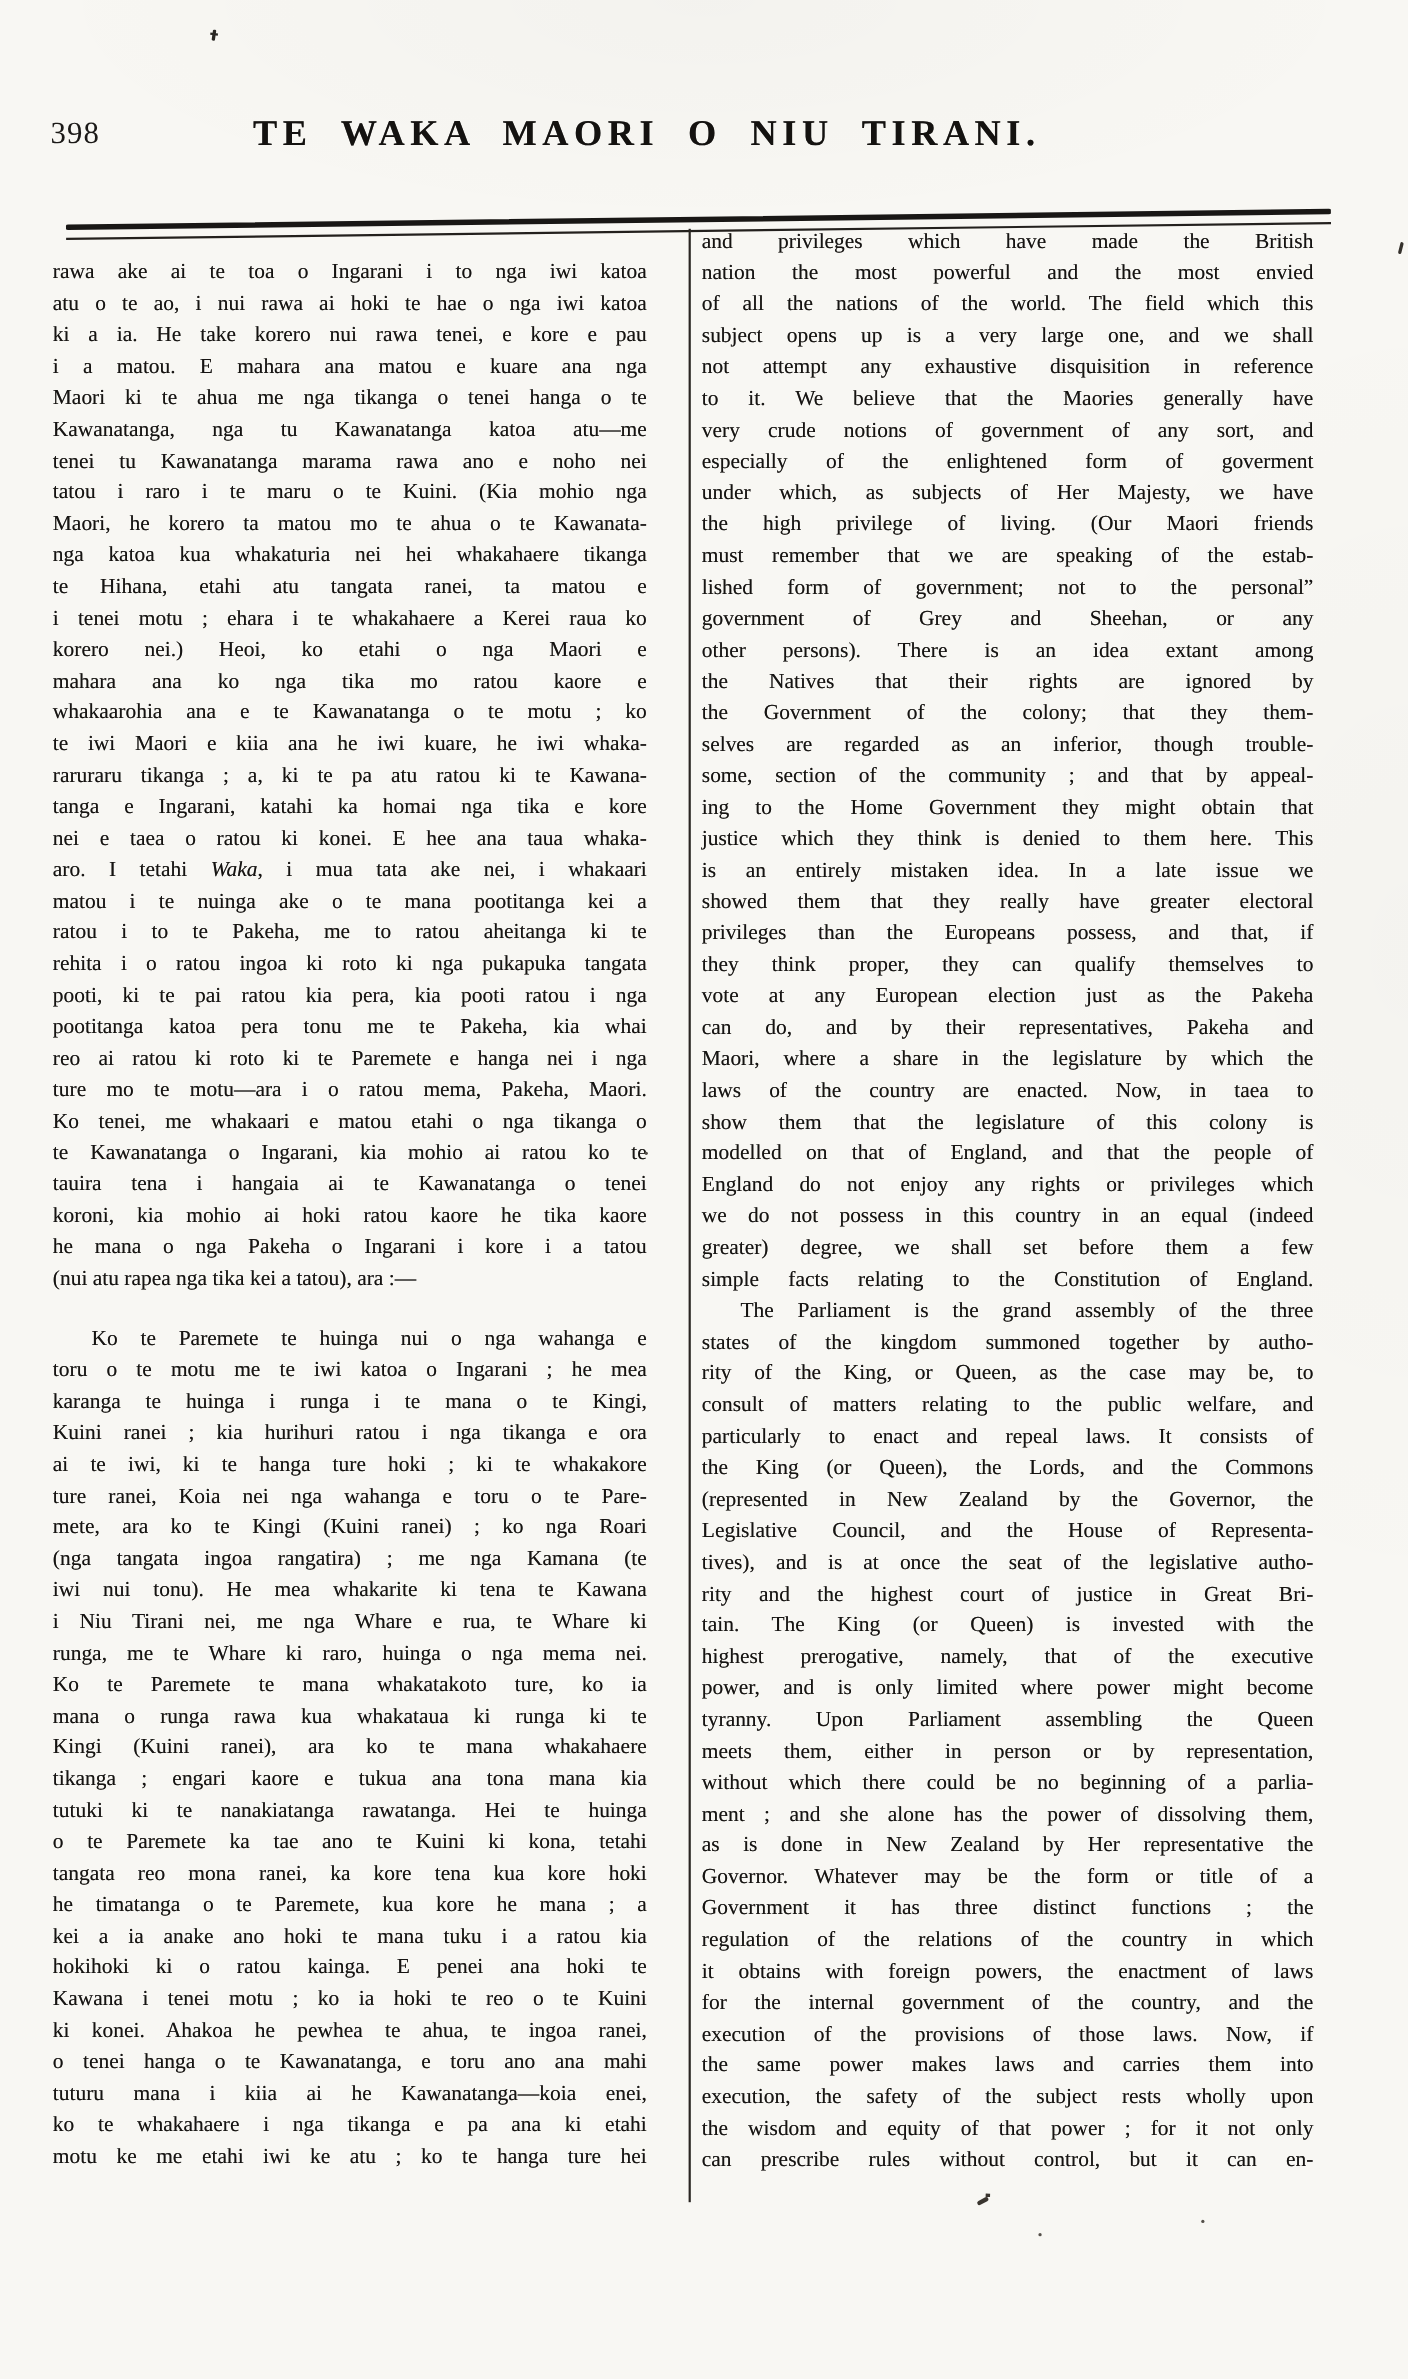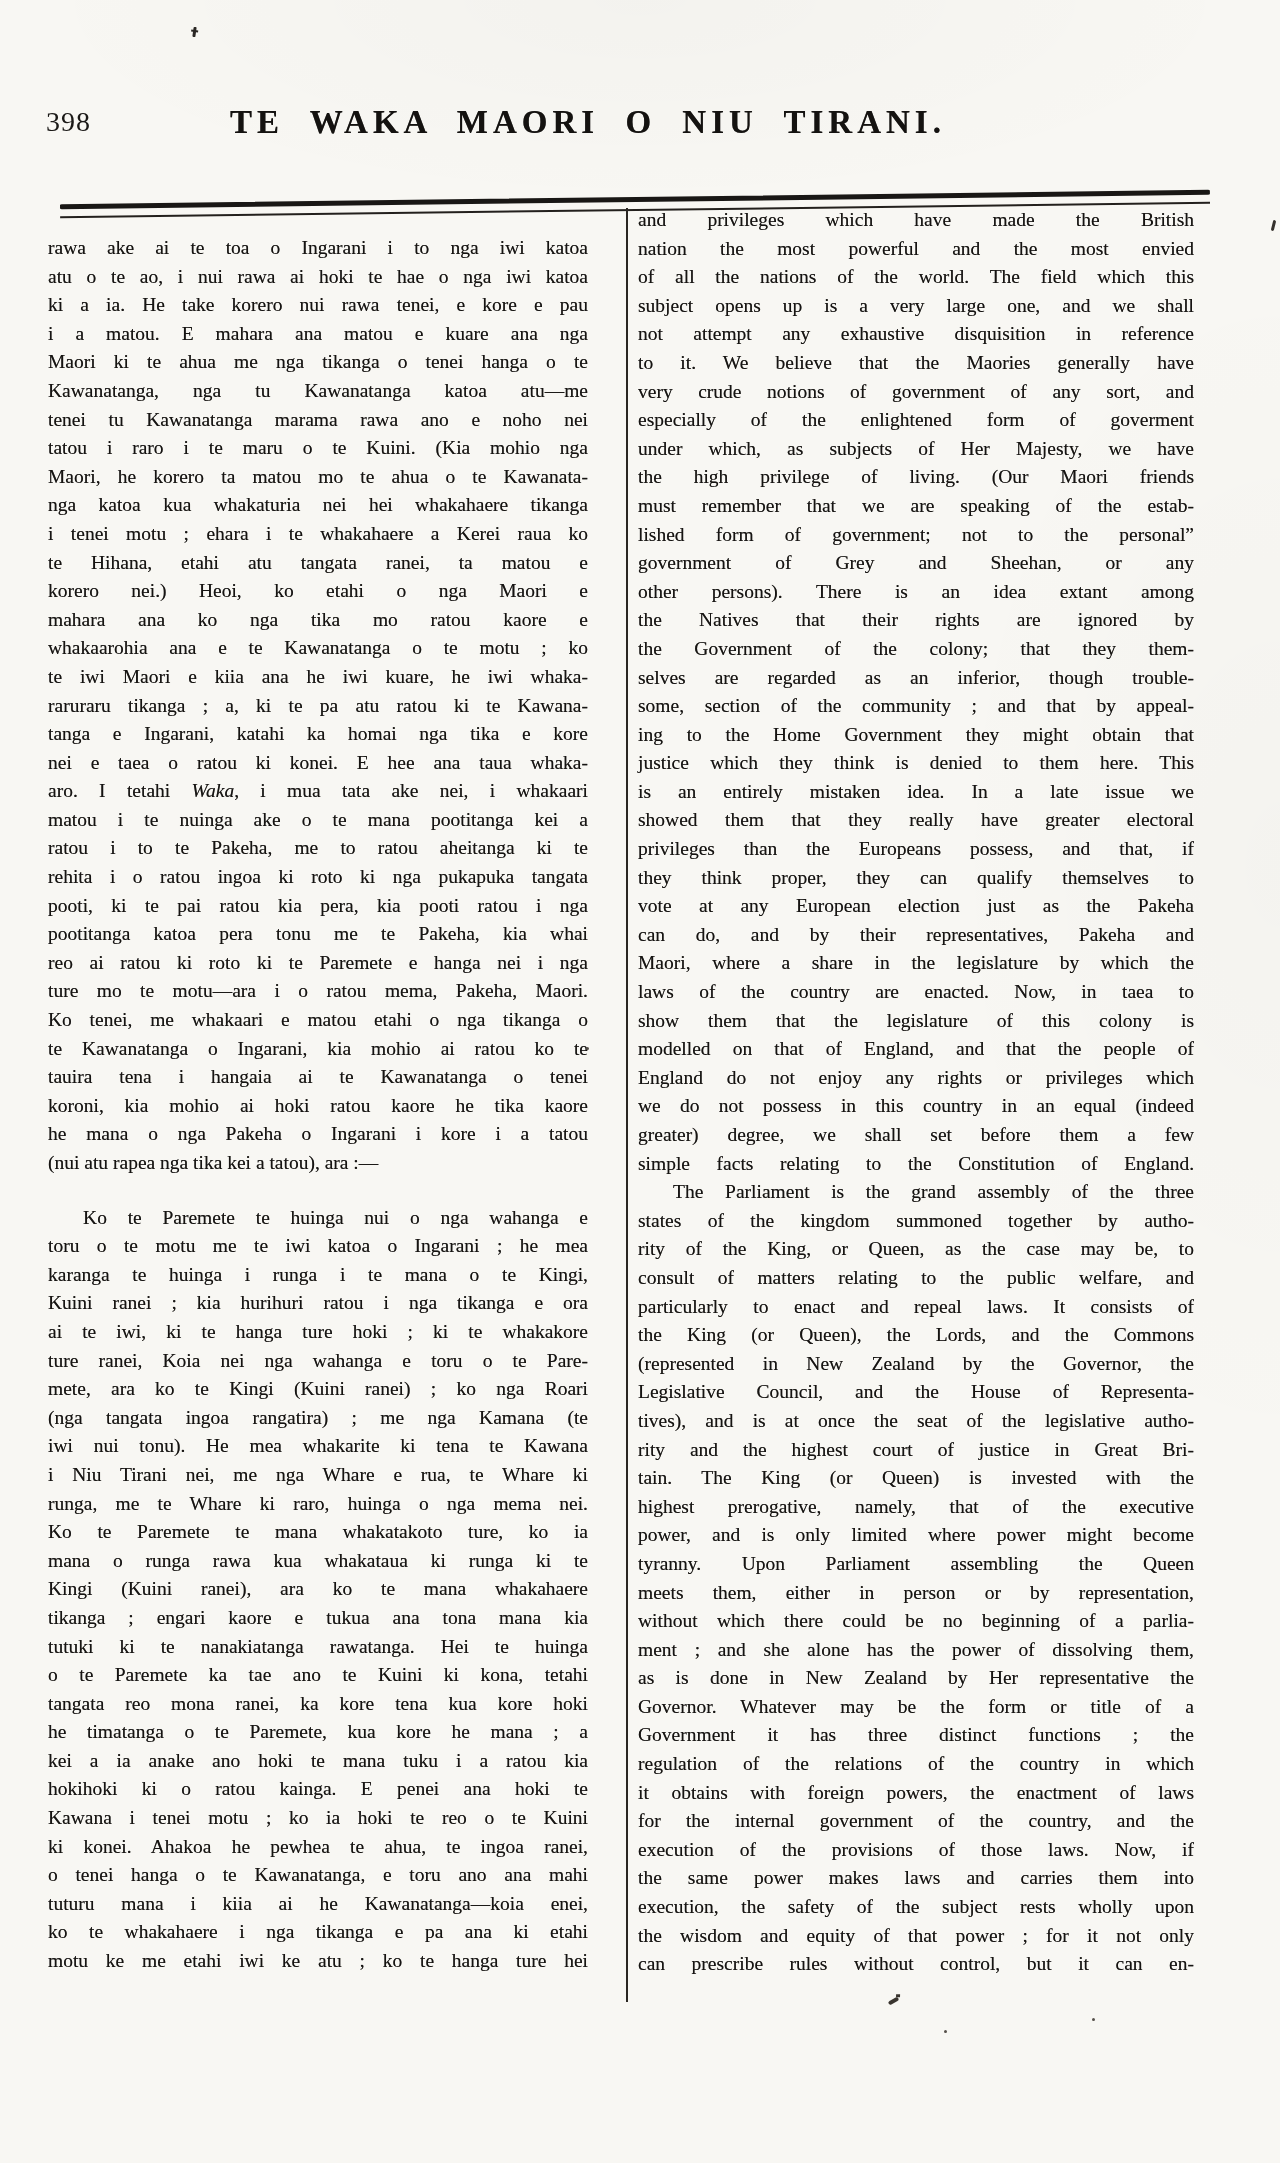--- a/index.html
+++ b/index.html
@@ -82,22 +82,22 @@
         <div class="line">rawa ake ai te toa o Ingarani i to nga iwi katoa</div>
         <div class="line">atu o te ao, i nui rawa ai hoki te hae o nga iwi katoa</div>
         <div class="line">ki a ia.  He take korero nui rawa tenei, e kore e pau</div>
         <div class="line">i a matou.  E mahara ana matou e kuare ana nga</div>
         <div class="line">Maori ki te ahua me nga tikanga o tenei hanga o te</div>
         <div class="line">Kawanatanga, nga tu Kawanatanga katoa atu—me</div>
         <div class="line">tenei tu Kawanatanga marama rawa ano e noho nei</div>
         <div class="line">tatou i raro i te maru o te Kuini.  (Kia mohio nga</div>
         <div class="line">Maori, he korero ta matou mo te ahua o te Kawanata-</div>
         <div class="line">nga katoa kua whakaturia nei hei whakahaere tikanga</div>
+        <div class="line">te Hihana, etahi atu tangata ranei, ta matou e</div>
         <div class="line">i tenei motu ; ehara i te whakahaere a Kerei raua ko</div>
-        <div class="line">te Hihana, etahi atu tangata ranei, ta matou e</div>
         <div class="line">korero nei.)  Heoi, ko etahi o nga Maori e</div>
         <div class="line">mahara ana ko nga tika mo ratou kaore e</div>
         <div class="line">whakaarohia ana e te Kawanatanga o te motu ; ko</div>
         <div class="line">te iwi Maori e kiia ana he iwi kuare, he iwi whaka-</div>
         <div class="line">raruraru tikanga ; a, ki te pa atu ratou ki te Kawana-</div>
         <div class="line">tanga e Ingarani, katahi ka homai nga tika e kore</div>
         <div class="line">nei e taea o ratou ki konei.  E hee ana taua whaka-</div>
         <div class="line">aro.  I tetahi <i>Waka</i>, i mua tata ake nei, i whakaari</div>
         <div class="line">matou i te nuinga ake o te mana pootitanga kei a</div>
         <div class="line">ratou i to te Pakeha, me to ratou aheitanga ki te</div>

